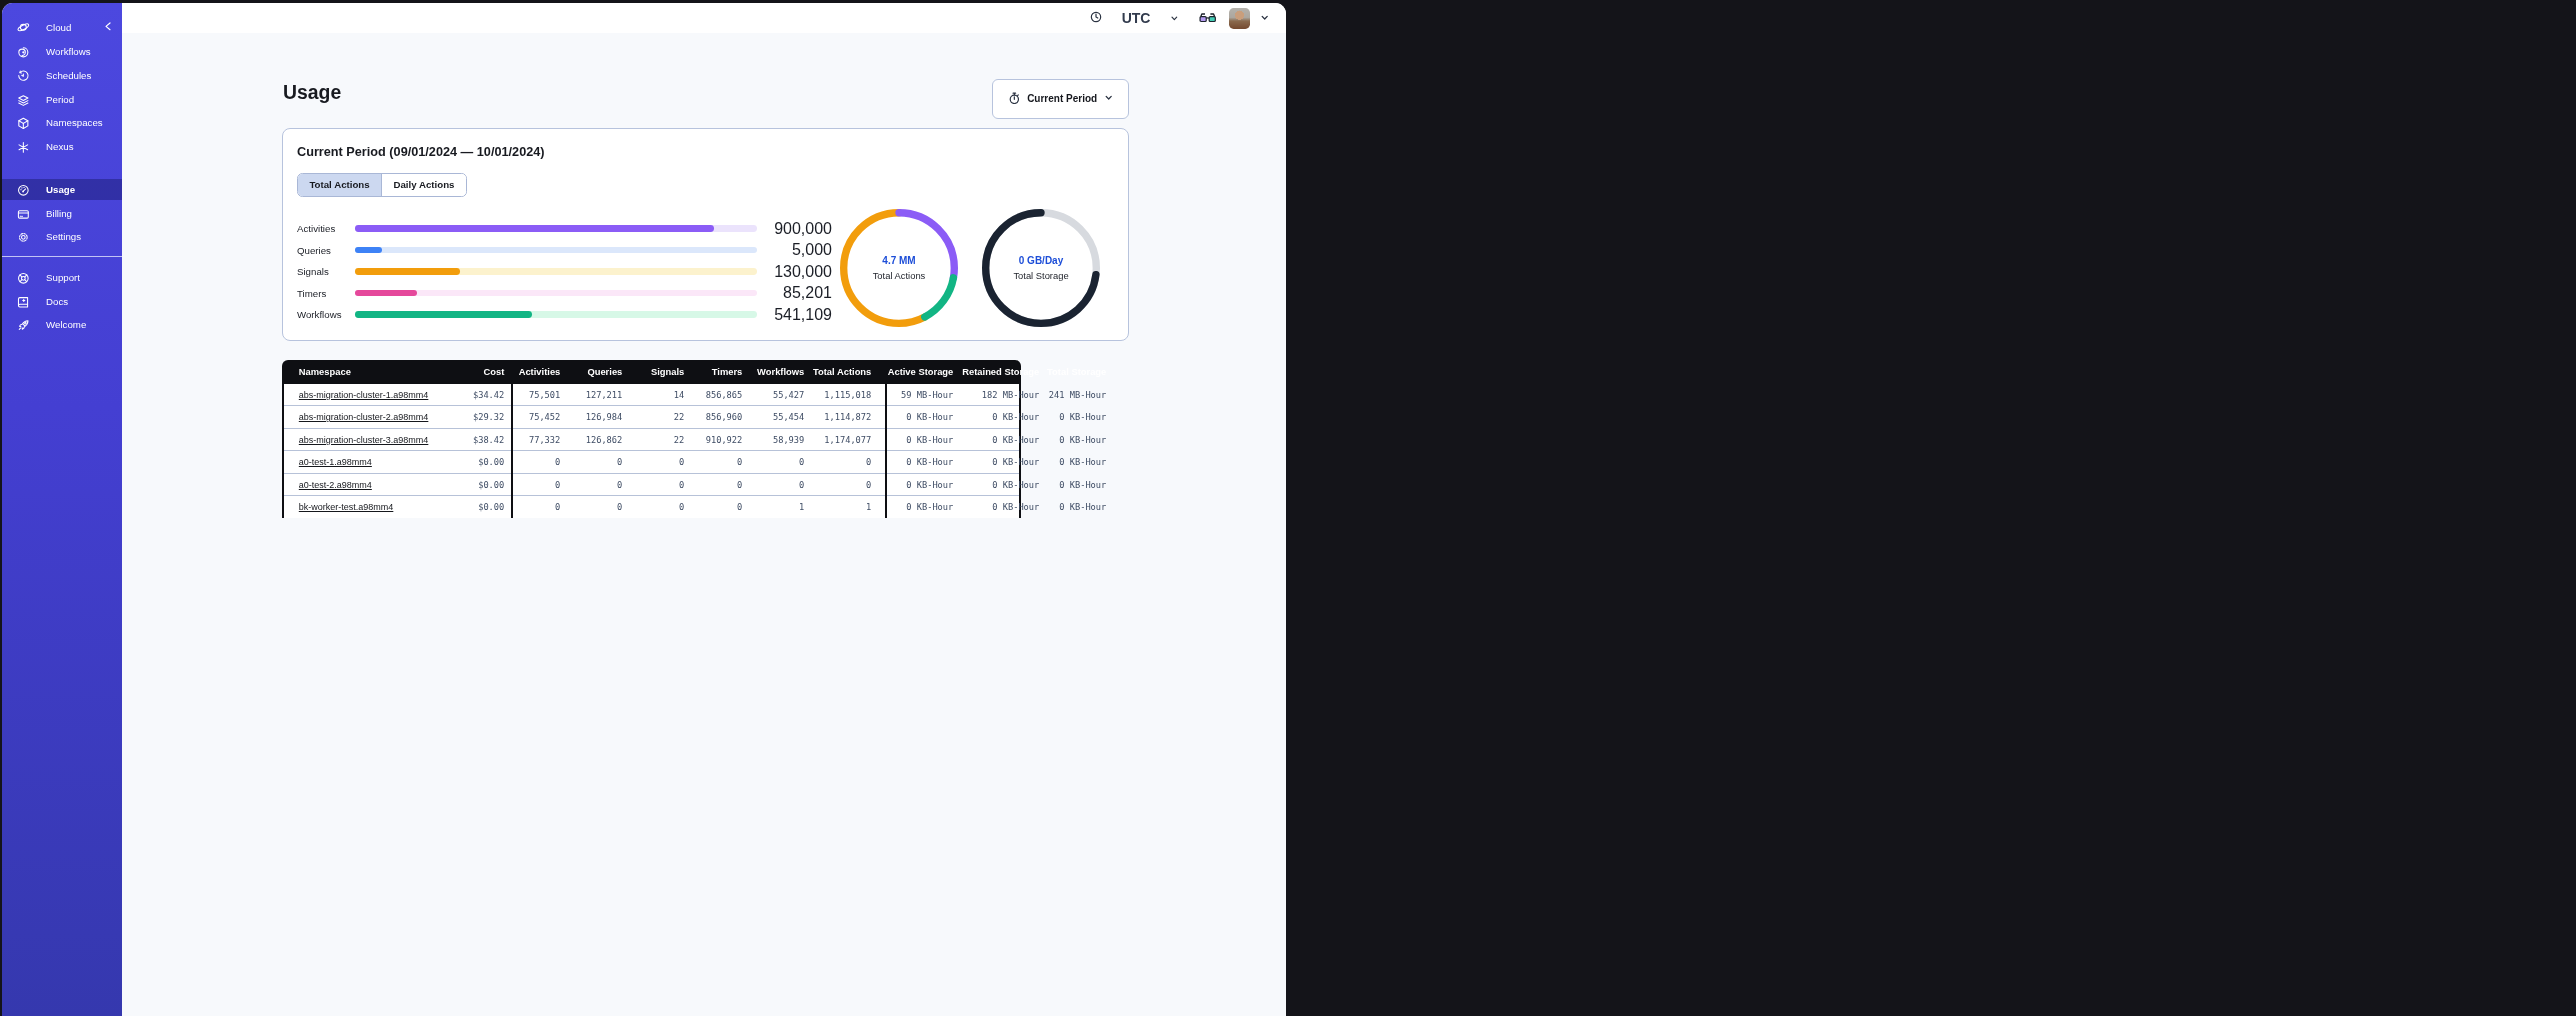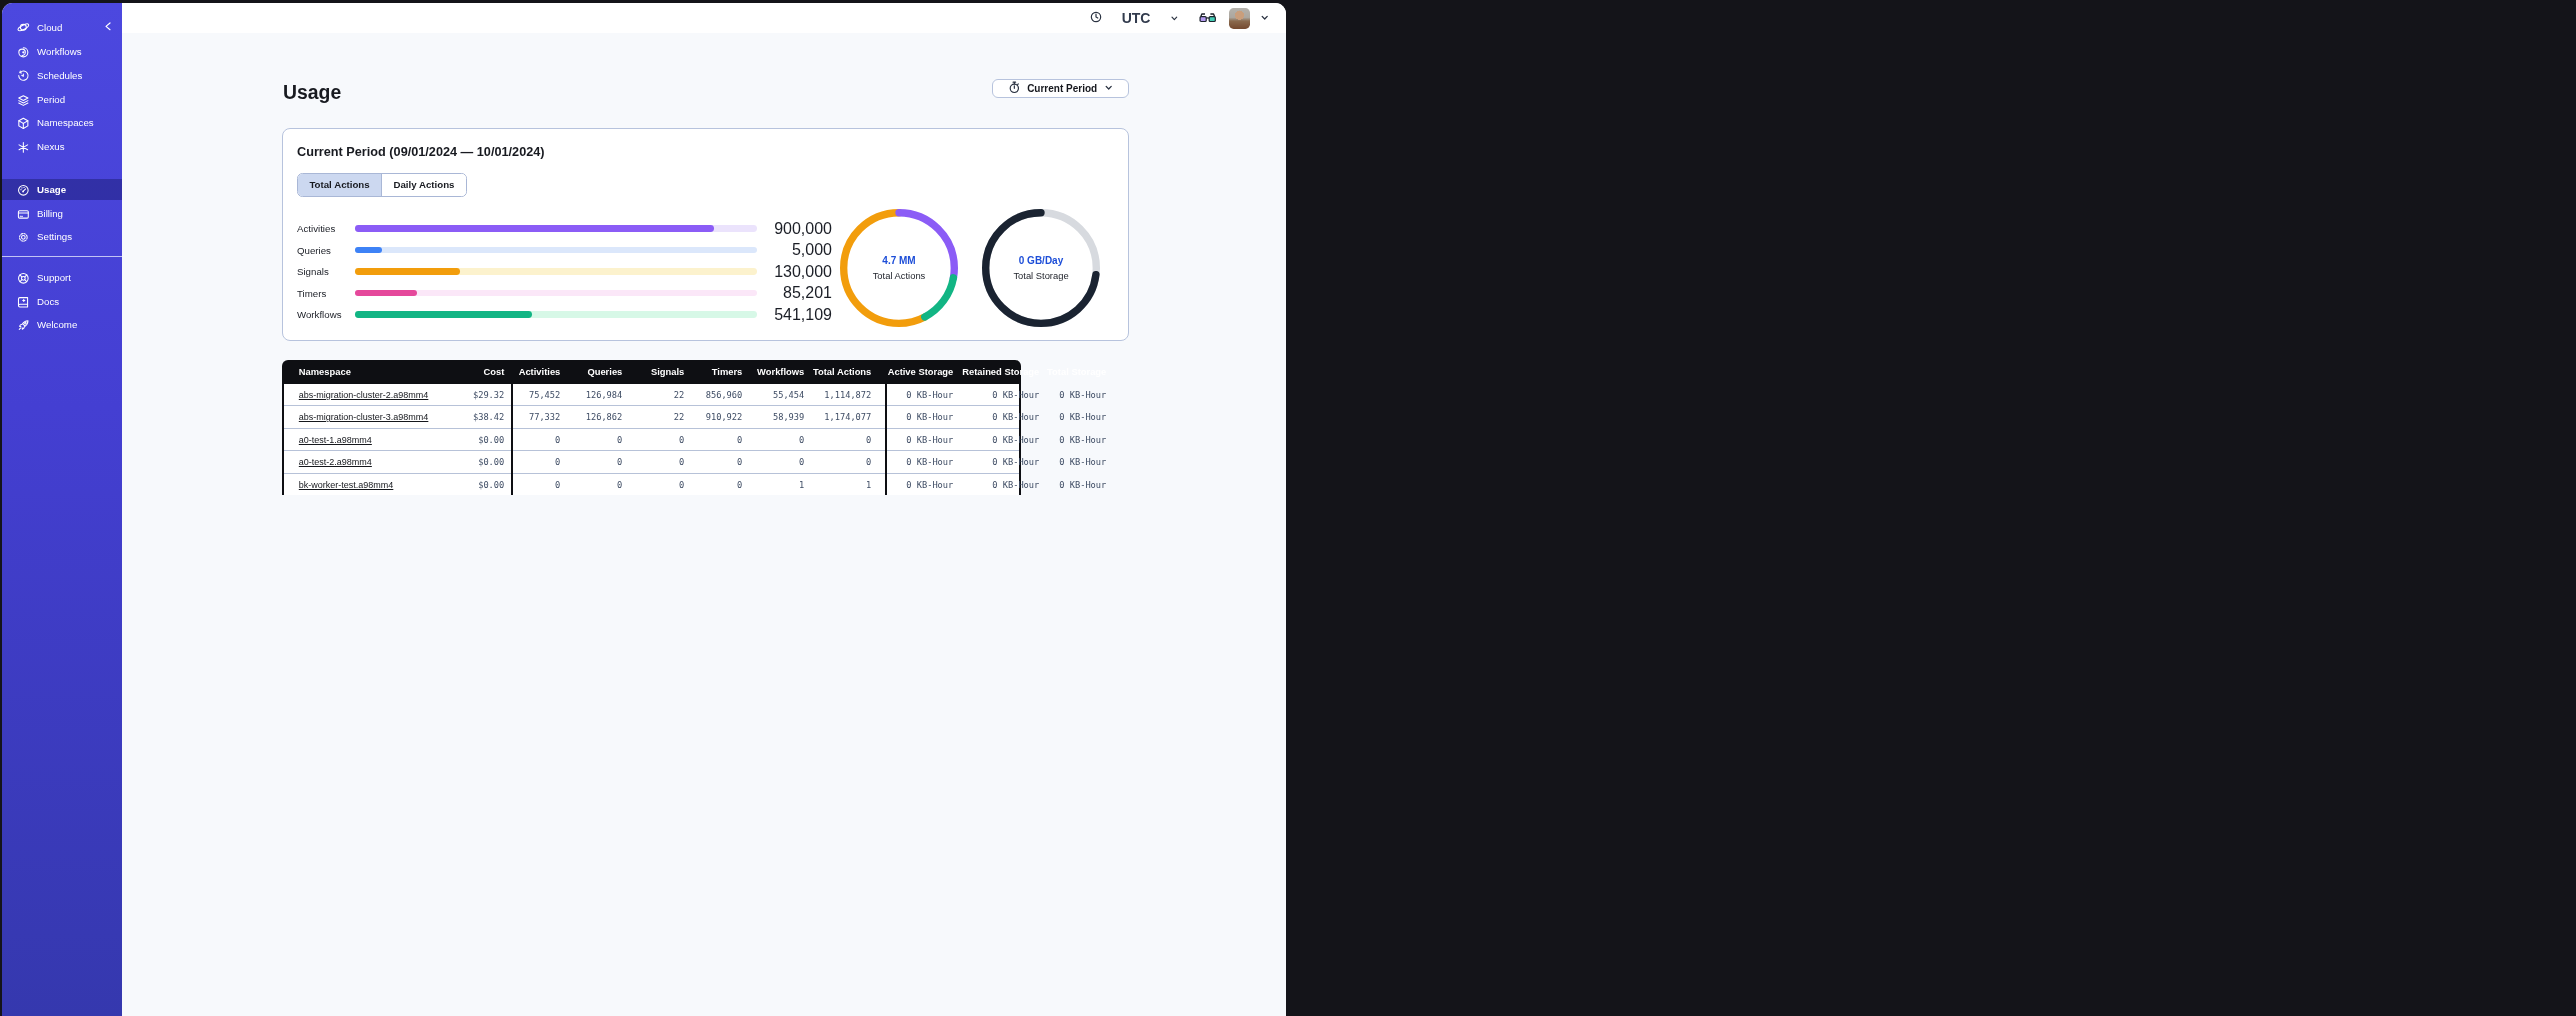--- a/index.html
+++ b/index.html
@@ -3,42 +3,42 @@
 <meta charset="utf-8">
 <style>
   html,body{margin:0;padding:0;background:#141419;width:1288px;height:508px;overflow:hidden;
     font-family:"Liberation Sans", sans-serif;-webkit-font-smoothing:antialiased;}
   .app{position:absolute;left:2px;top:3.4px;width:1284px;bottom:0;border-radius:10.7px 10.7px 0 0;
     overflow:hidden;background:#f7f9fc;}
   
   .sidebar{position:absolute;left:0;top:0;bottom:0;width:120px;
     background:linear-gradient(180deg,#4C48DF 0%,#443FD2 40%,#3538AE 100%);}
   .side-item{position:absolute;left:0;right:0;height:21px;display:flex;align-items:center;
-    padding-left:15.4px;gap:7px;color:#fff;font-size:9.7px;cursor:pointer;box-sizing:border-box;}
+    padding-left:15.4px;gap:16px;color:#fff;font-size:9.7px;cursor:pointer;box-sizing:border-box;}
   .side-item .lbl{white-space:nowrap;}
   .side-item.selected{background:rgba(13,16,84,0.38);font-weight:700;}
   .side-icon{width:12.7px;height:12.7px;flex:0 0 12.7px;display:block;}
   .side-icon svg{display:block;}
   .collapse{position:absolute;right:8.7px;top:17.4px;width:10.7px;height:10.7px;cursor:pointer;}
   .side-divider{position:absolute;left:0;right:0;top:253px;height:0.7px;background:rgba(235,239,255,0.75);}
   
   .topbar{position:absolute;left:120px;right:0;top:0;height:29.5px;background:#fff;
     border-bottom:0.7px solid #dde3ee;}
   .tb-cluster{position:absolute;right:17px;top:0;height:29.5px;display:flex;align-items:center;}
   .tz{display:flex;align-items:center;gap:20px;color:#323b4d;font-size:14px;font-weight:600;cursor:pointer;}
   .glasses{margin-left:20px;cursor:pointer;display:flex;align-items:center;}
   .avatar{margin-left:12.7px;width:21px;height:21px;border-radius:4.7px;cursor:pointer;
     background:
       radial-gradient(circle at 50% 34%, #c99e7c 0 26%, rgba(0,0,0,0) 27%),
       linear-gradient(180deg,#b5b2ac 0%,#aca79f 45%,#8a6a4e 62%,#74492f 100%);}
   .av-chev{margin-left:9.4px;cursor:pointer;display:flex;align-items:center;}
   
   .main{position:absolute;left:120px;right:0;top:29.5px;bottom:0;background:#f7f9fc;}
   .page-title{position:absolute;left:161px;top:48px;font-size:19.4px;font-weight:600;color:#181a20;}
-  .period-btn{position:absolute;left:870px;top:46px;width:137px;height:19px;background:#fff;
+  .period-btn{position:absolute;left:870px;top:46px;width:137px;height:40px;background:#fff;
     border:0.7px solid #b7c3dd;border-radius:6px;display:flex;align-items:center;justify-content:center;
     gap:6.7px;font-size:10px;font-weight:600;color:#15171d;cursor:pointer;box-sizing:border-box;}
   
   .card{position:absolute;left:160px;top:95px;width:847px;height:213px;background:#fff;
     border:0.7px solid #b7c3dd;border-radius:8px;box-sizing:border-box;padding-left:24px;}
   .card-title{position:absolute;left:14px;top:16px;font-size:12.7px;font-weight:600;color:#181a20;}
   .tabs{position:absolute;left:14px;top:44px;display:flex;border:0.7px solid #a9b7d6;border-radius:5.4px;
     overflow:hidden;background:#fff;}
   .tab{padding:0 11.4px;height:22px;display:flex;align-items:center;font-size:9.7px;font-weight:600;
     color:#181a20;cursor:pointer;background:#fff;}
@@ -343,20 +343,33 @@
         <div class="th">Timers</div>
         <div class="th">Workflows</div>
         <div class="th">Total Actions</div>
         <div class="th">Active Storage</div>
         <div class="th">Retained Storage</div>
         <div class="th">Total Storage</div>
       </div>
       <div class="tbody">
         <div class="vdiv" style="left:227px"></div>
         <div class="vdiv" style="left:601px"></div>
+      <div class="trow">
+            <div class="td ns"><a>abs-migration-cluster-1.a98mm4</a></div>
+            <div class="td">$34.42</div>
+            <div class="td">75,501</div>
+            <div class="td">127,211</div>
+            <div class="td">14</div>
+            <div class="td">856,865</div>
+            <div class="td">55,427</div>
+            <div class="td">1,115,018</div>
+            <div class="td">59 MB-Hour</div>
+            <div class="td">182 MB-Hour</div>
+            <div class="td">241 MB-Hour</div>
+          </div>
           <div class="trow">
             <div class="td ns"><a>abs-migration-cluster-2.a98mm4</a></div>
             <div class="td">$29.32</div>
             <div class="td">75,452</div>
             <div class="td">126,984</div>
             <div class="td">22</div>
             <div class="td">856,960</div>
             <div class="td">55,454</div>
             <div class="td">1,114,872</div>
             <div class="td">0 KB-Hour</div>

